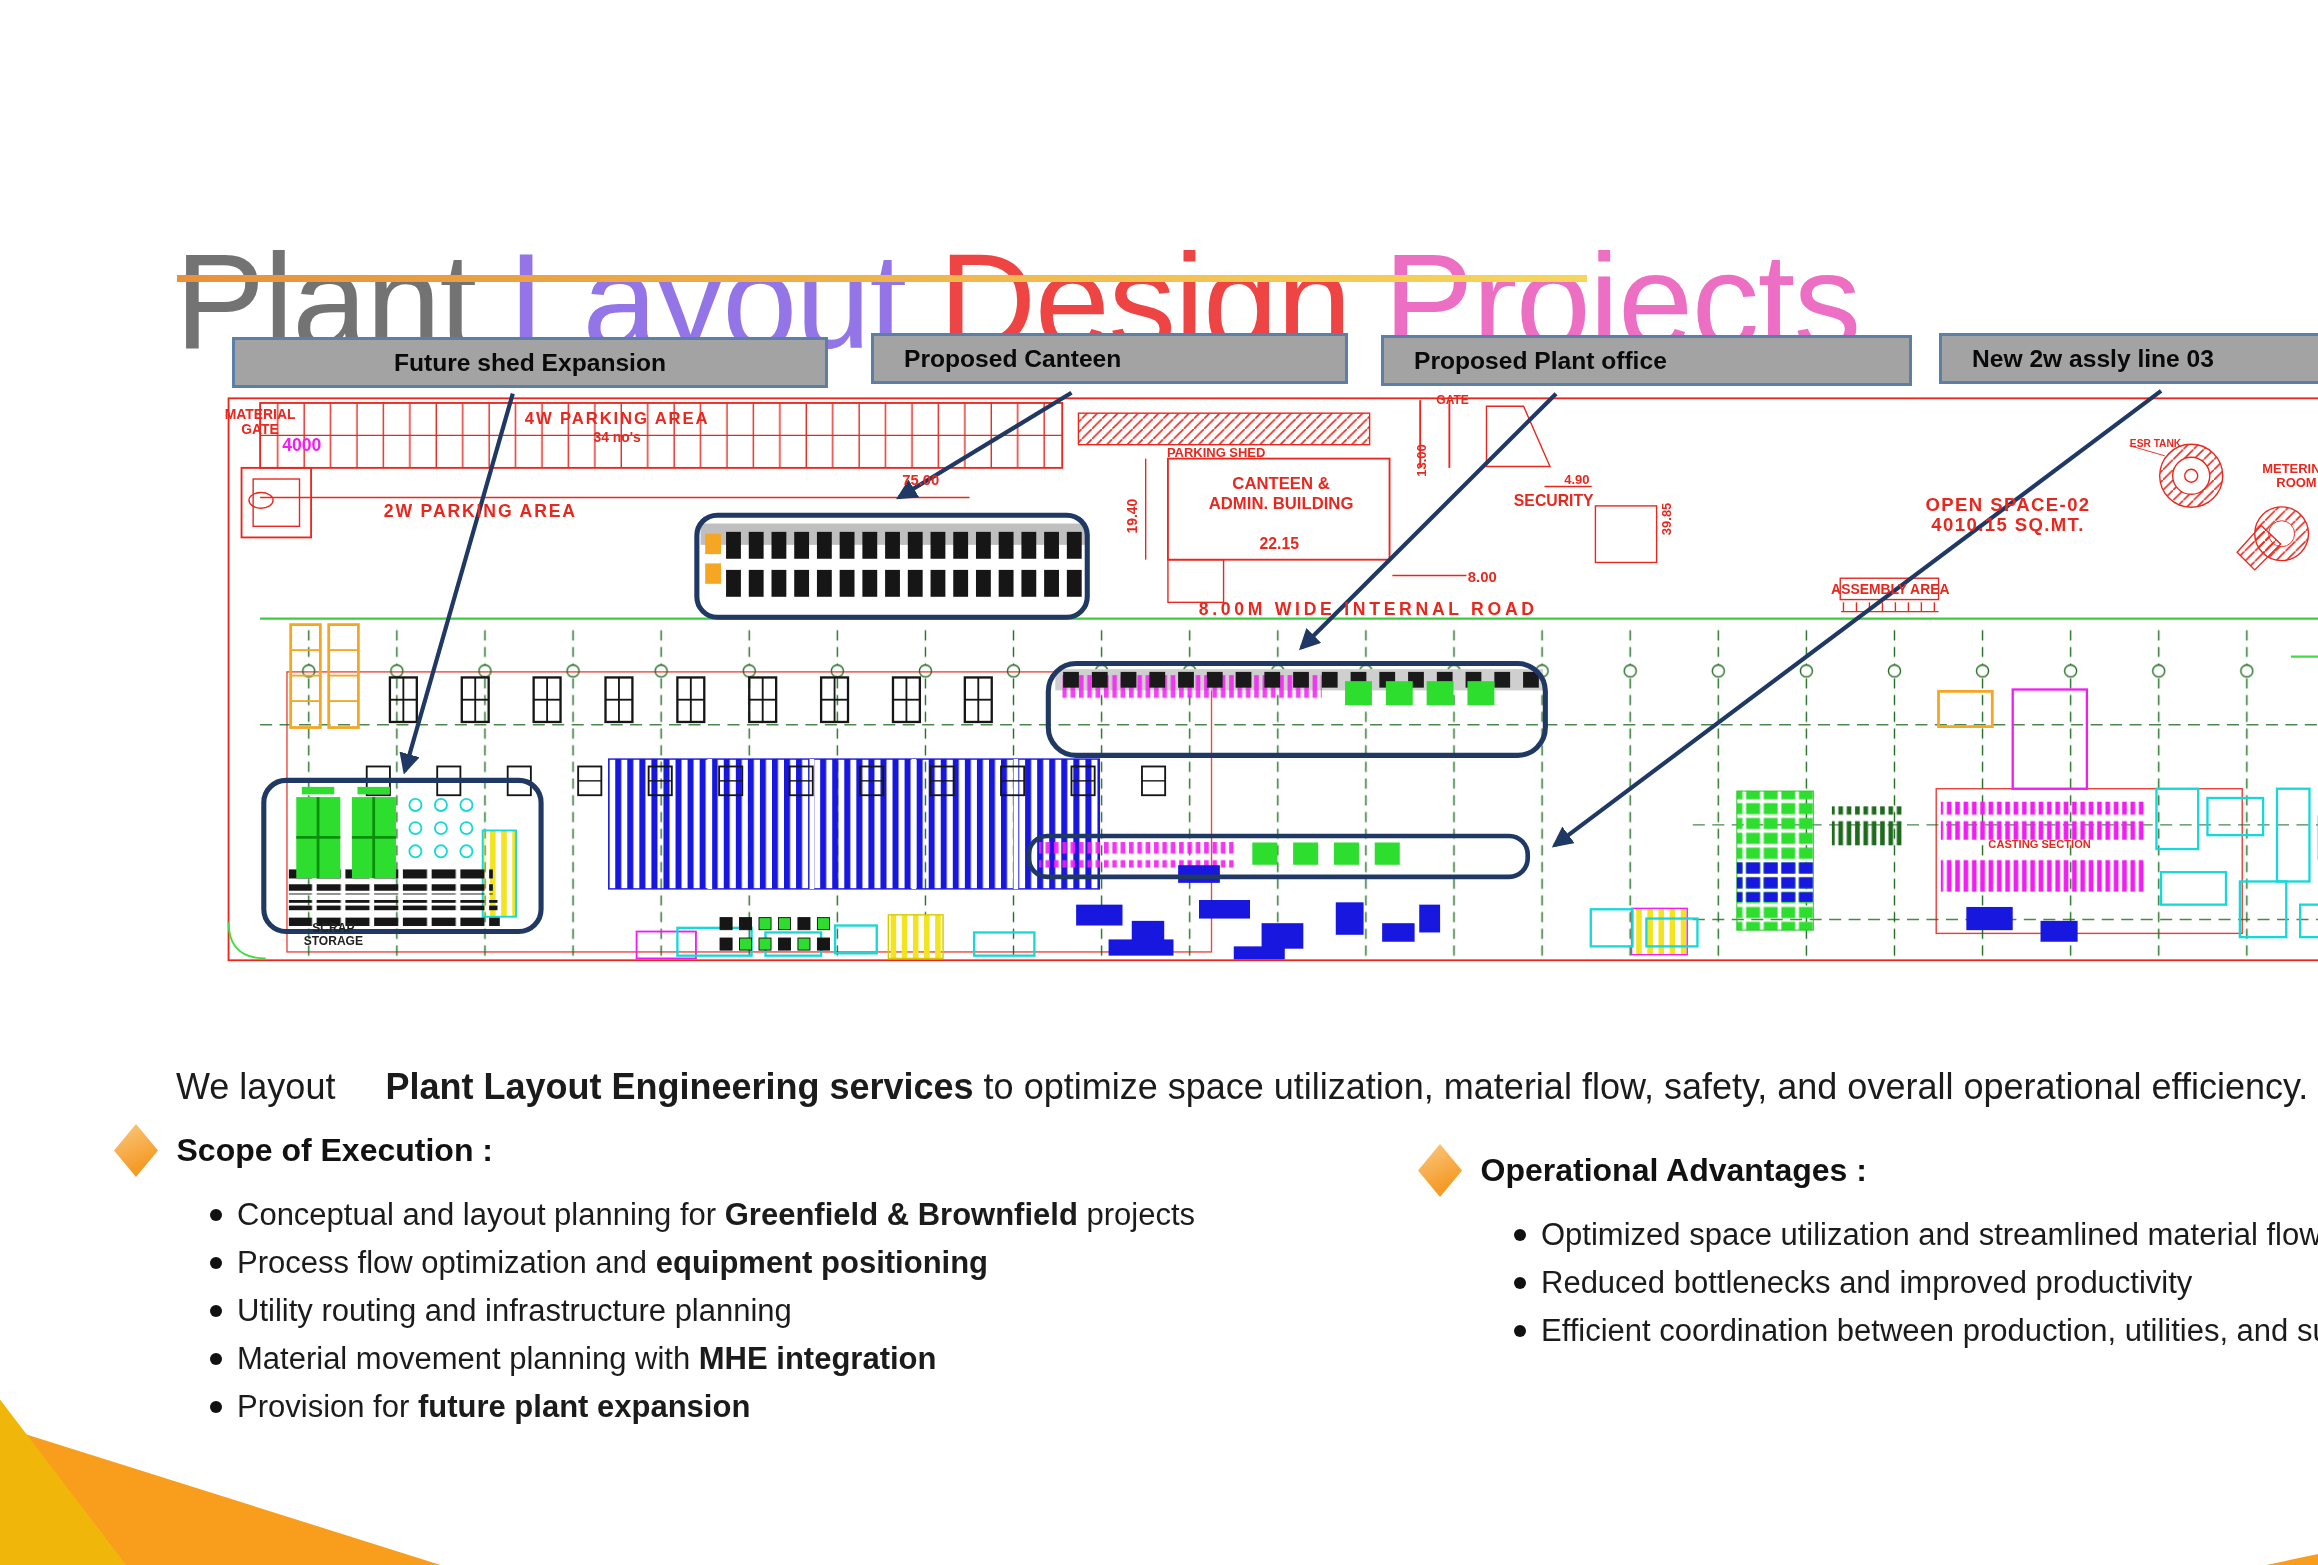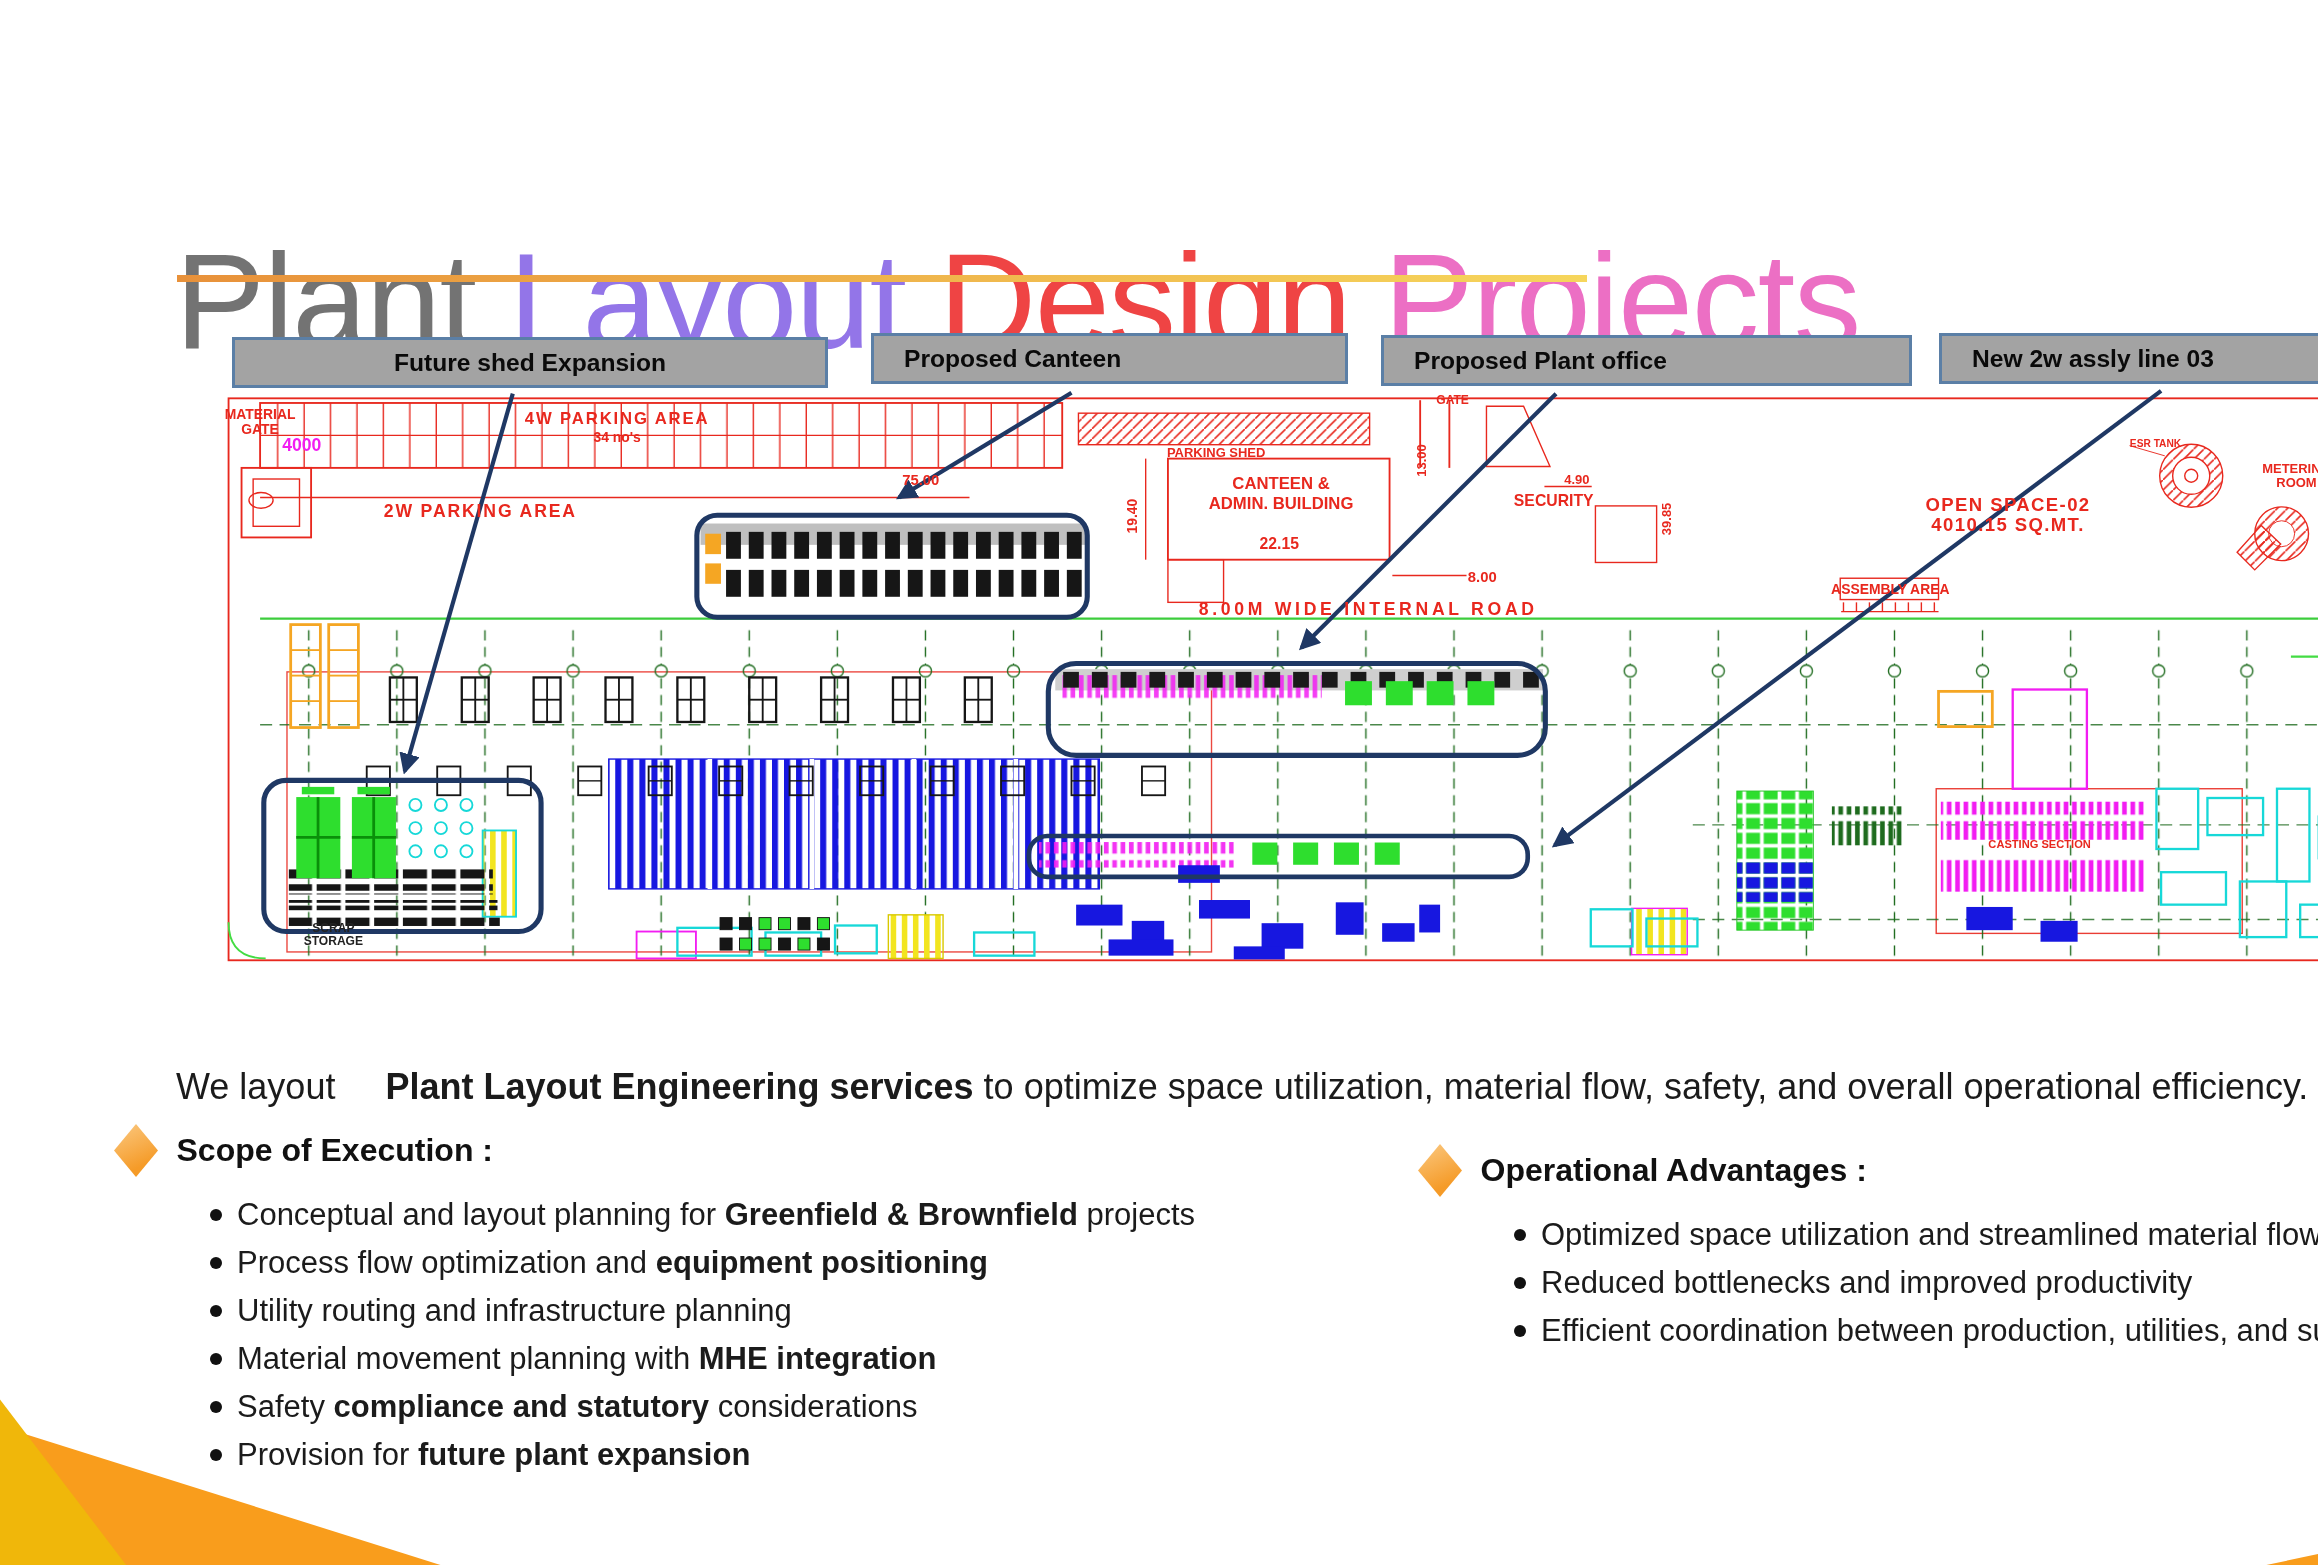--- a/index.html
+++ b/index.html
@@ -409,21 +409,20 @@
   <div class="section" id="scope-section">
     <div class="sec-head">
       <div class="diamond"></div>
       <h3 class="sec-title">Scope of Execution :</h3>
     </div>
     <ul class="bullets">
       <li><span>Conceptual and layout planning for </span><b>Greenfield &amp; Brownfield</b><span> projects</span></li>
       <li><span>Process flow optimization and </span><b>equipment positioning</b><span></span></li>
       <li><span>Utility routing and infrastructure planning</span><b></b><span></span></li>
       <li><span>Material movement planning with </span><b>MHE integration</b><span></span></li>
-      <li><span>Safety </span><b>compliance and statutory</b><span> considerations</span></li>
       <li><span>Provision for </span><b>future plant expansion</b><span></span></li>
     </ul>
   </div>
 
   <div class="section" id="adv-section">
     <div class="sec-head">
       <div class="diamond"></div>
       <h3 class="sec-title">Operational Advantages :</h3>
     </div>
     <ul class="bullets">

